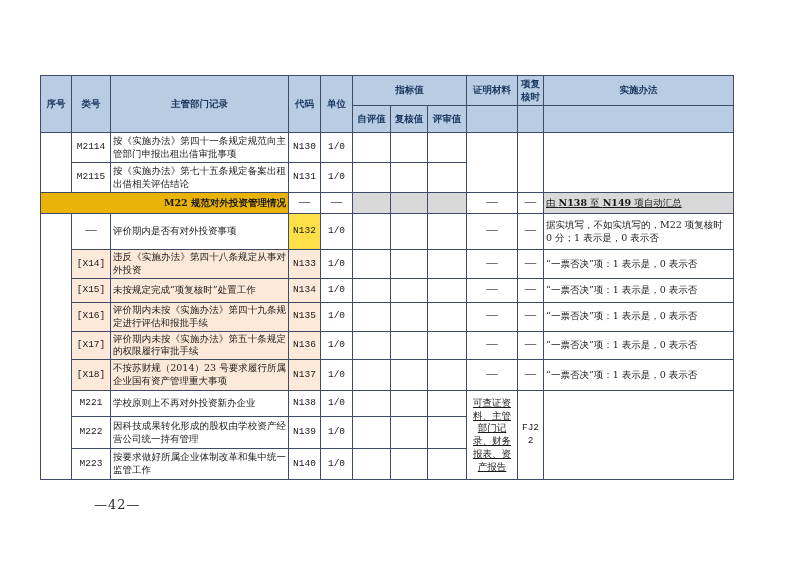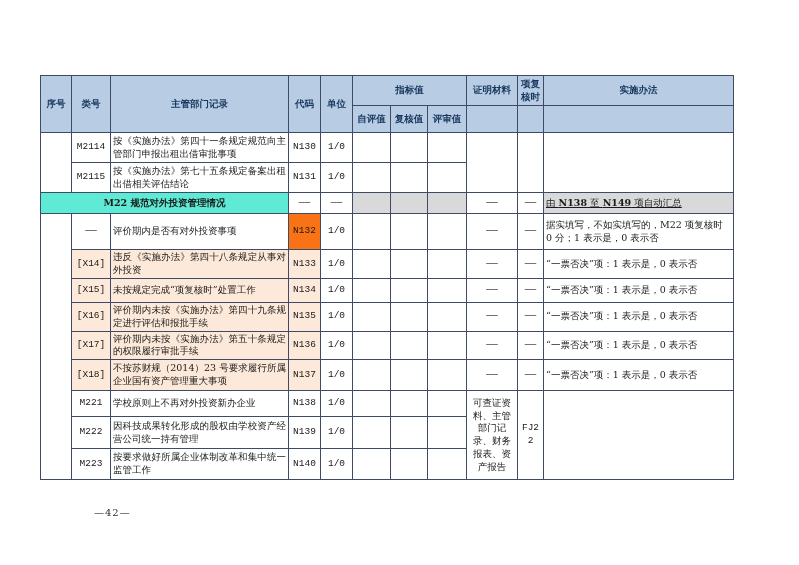--- a/index.html
+++ b/index.html
@@ -18,28 +18,28 @@
     font-size:9.5px;line-height:1.35;
     vertical-align:middle;
     overflow:hidden;
     word-break:break-all;
   }
   .hdr{background:#b8cce4;color:#17365d;font-weight:bold;text-align:center;font-size:10px;}
   .center{text-align:center;font-family:Liberation Mono, monospace;}
   .name{text-align:justify;font-size:9px;line-height:1.45;}
   .note{text-align:left;font-size:9px;line-height:1.5;}
   .pink{background:#fde9d9;}
-  .blue{background:#f97316;}
+  .blue{background:#fde047;}
   .gray{background:#d9d9d9;text-decoration:underline;}
-  .section-label{font-weight:bold;text-align:center;font-size:10px;padding-left:3px;background:#5eead4;}
-  .proof-cell{font-size:9px;line-height:1.55;text-align:center;}
+  .section-label{font-weight:bold;text-align:right;font-size:10px;padding-left:3px;background:#eab308;}
+  .proof-cell{font-size:9px;line-height:1.55;text-align:center;text-decoration:underline;}
   .bold{font-weight:bold;}
   .page-number{
     position:absolute;left:94px;top:497px;
-    font-size:10px;color:#2a2a2a;letter-spacing:1px;margin-top:10px;
+    font-size:13px;color:#2a2a2a;letter-spacing:1px;
   }
 </style>
 </head>
 <body>
 
 <div class="page">
 
   <table class="stat">
     <colgroup>
       <col style="width:31px">

